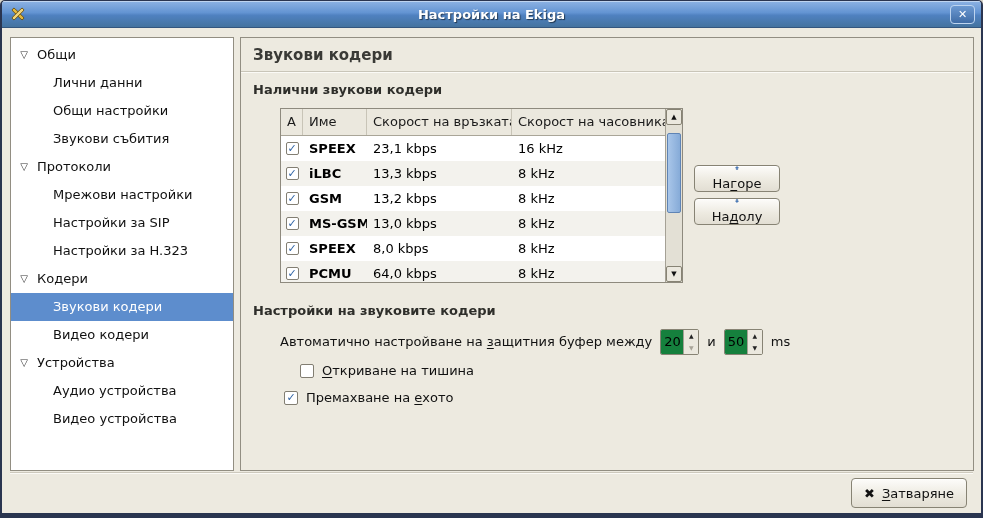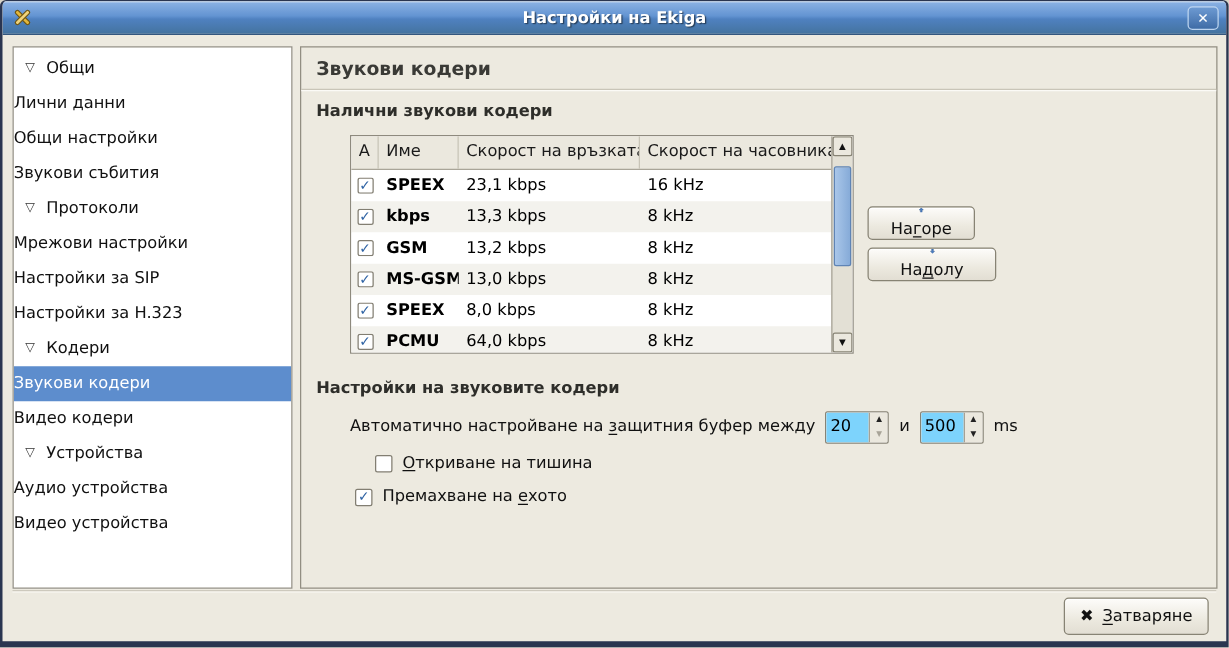--- a/index.html
+++ b/index.html
@@ -36,21 +36,21 @@
     display:flex; align-items:center; justify-content:center; cursor:pointer;
   }
 
   
   .sidebar {
     position:absolute; left:8px; top:36px; width:224px; height:434px;
     background:#fff; border:1px solid #928e82; padding-top:3px; overflow:hidden;
   }
   .side-item { height:28px; line-height:28px; font-size:13px; color:#111; display:flex; align-items:center; cursor:pointer; }
   .side-item .expander { width:26px; text-align:center; font-size:10px; color:#333; flex:none; }
-  .side-item.child { }
+  .side-item.child { padding-left:42px; }
   .side-item.selected { background:#5d8dcd; color:#fff; }
 
   
   .main {
     position:absolute; left:238px; top:36px; width:734px; height:434px;
     background:#edeae0; border:1px solid #928e82;
   }
   .page-title { position:absolute; left:12px; top:8px; font-size:15px; font-weight:bold; color:#3a3a36; }
   .hsep { position:absolute; left:0; right:0; top:33px; height:0; border-top:1px solid #c9c5b8; box-shadow:0 1px 0 #fbfaf6; }
   .section-title { position:absolute; font-size:13px; font-weight:bold; color:#2e2e2a; }
@@ -90,26 +90,26 @@
   }
 
   
   .btn {
     display:flex; align-items:center; justify-content:center; gap:6px;
     background:linear-gradient(to bottom,#fdfcfa,#ece9df 60%,#e2deD3);
     border:1px solid #878374; border-radius:4px; box-shadow:inset 0 1px 0 #fff;
     font-size:13px; color:#111; cursor:pointer;flex-direction:column;
   }
   .btn-up   { position:absolute; left:453px; top:127px; width:86px; height:27px; }
-  .btn-down { position:absolute; left:453px; top:160px; width:103px; height:27px;justify-content:space-between; }
+  .btn-down { position:absolute; left:453px; top:160px; width:86px; height:27px;justify-content:space-between; }
 
   
   .jitter-row { position:absolute; left:39px; top:290px; height:27px; display:flex; align-items:center; gap:8px; font-size:13px; color:#111; }
   .spin { display:inline-flex; height:26px; border:1px solid #878374; border-radius:2px; background:#fff; overflow:hidden; }
-  .spin input { width:34px; border:none; outline:none; font:13px "DejaVu Sans","Liberation Sans",sans-serif; padding:0 3px; color:#000; background:#7dd3fc; }
+  .spin input { width:22px; border:none; outline:none; font:13px "DejaVu Sans","Liberation Sans",sans-serif; padding:0 3px; color:#000; background:#15803d; }
   .spin .arrows { width:15px; display:flex; flex-direction:column; border-left:1px solid #a5a195; background:#ebe8de; }
   .spin .sa { flex:1; font-size:6px; line-height:12px; text-align:center; color:#222; cursor:pointer; }
   .spin .sa.dim { color:#a8a498; }
   .check-row { position:absolute; display:flex; align-items:center; gap:8px; font-size:13px; color:#111; cursor:pointer; }
   .cr1 { left:43px; top:325px;padding-left:16px; } .cr2 { left:43px; top:352px; }
   .check-row .cb { width:14px; height:14px; }
   .mn { text-decoration:underline; text-underline-offset:2px; }
 
   
   .footer-sep { position:absolute; left:8px; right:8px; top:471px; height:0; border-top:1px solid #cdc9bd; box-shadow:0 1px 0 #fbfaf6; }
@@ -214,21 +214,21 @@
         <div class="td c1 name">SPEEX</div>
         <div class="td c2">23,1 kbps</div>
         <div class="td c3">16 kHz</div>
       </div>
       <div class="trow alt">
         <div class="td c0">
             <span class="cb">
               <span class="mark">✓</span>
             </span>
           </div>
-        <div class="td c1 name">kbps</div>
+        <div class="td c1 name">iLBC</div>
         <div class="td c2">13,3 kbps</div>
         <div class="td c3">8 kHz</div>
       </div>
       <div class="trow">
         <div class="td c0">
             <span class="cb">
               <span class="mark">✓</span>
             </span>
           </div>
         <div class="td c1 name">GSM</div>

